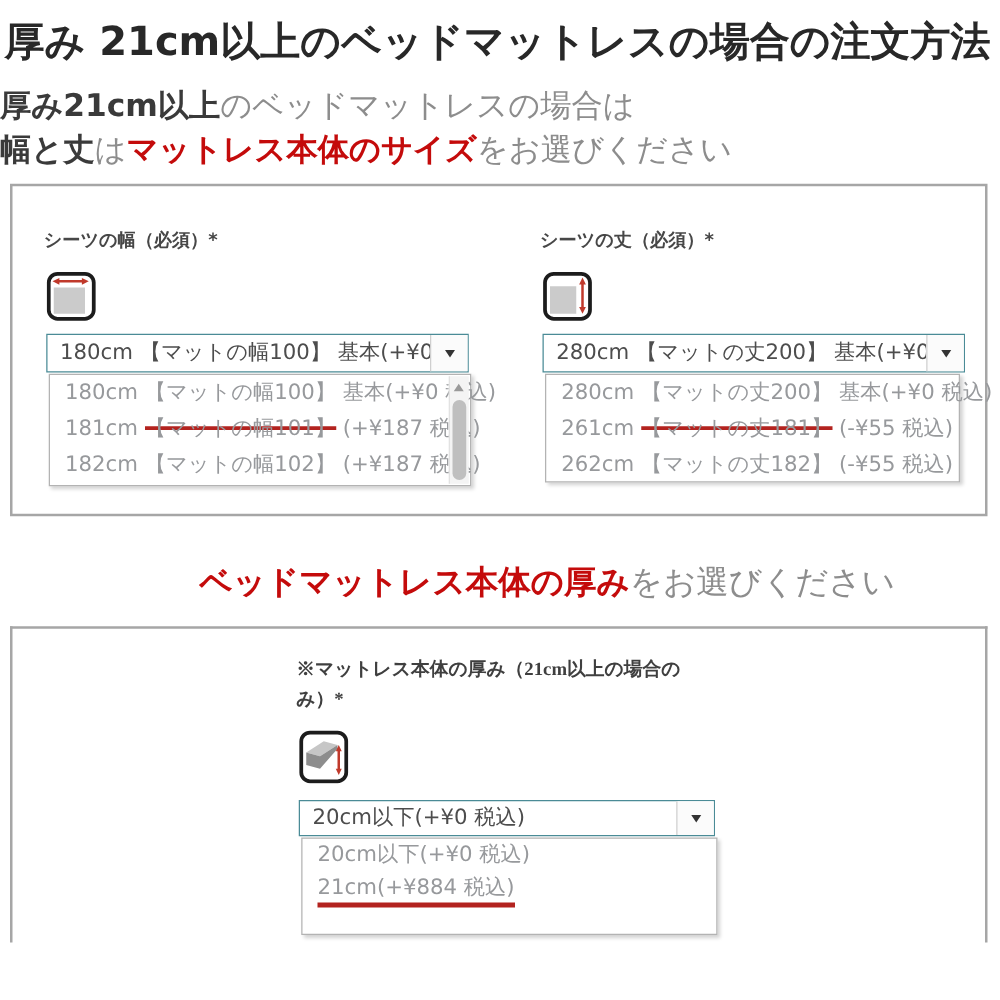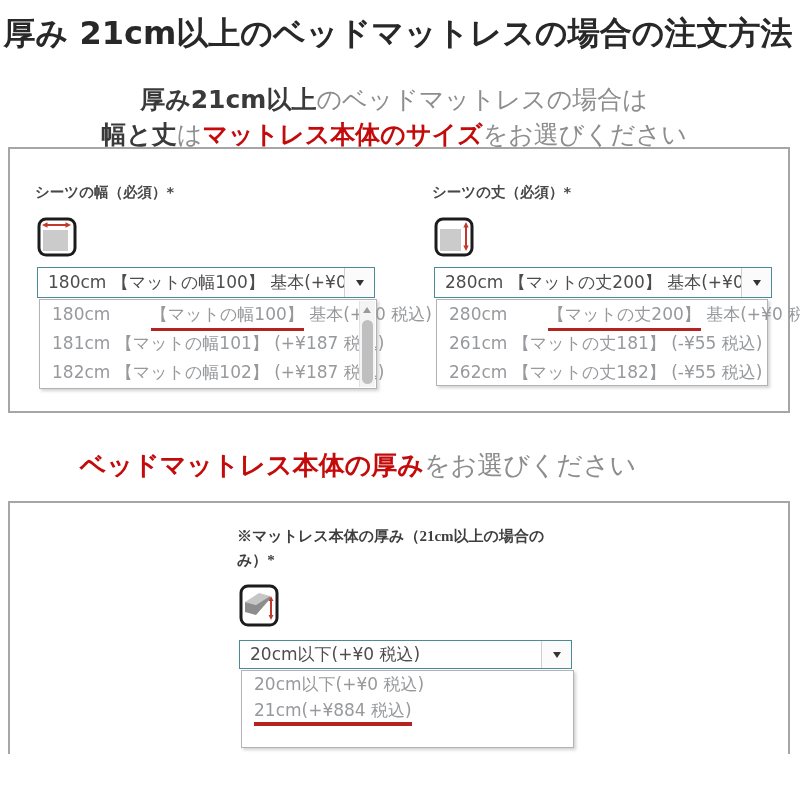--- a/index.html
+++ b/index.html
@@ -5,22 +5,22 @@
   :root{
     --red:#c40b0b; --ured:#b3231f; --selb:#4a8b96; --panelb:#a6a6a6;
     --gray-text:#8d8d8d; --dark-text:#3a3a3a; --opt-text:#97999c;
   }
   *{margin:0;padding:0;box-sizing:border-box;}
   body{background:#fff;font-family:"DejaVu Sans","Liberation Sans",sans-serif;}
   .page{position:relative;width:800px;height:800px;background:#fff;overflow:hidden;}
 
   .title{position:absolute;top:12px;left:0;width:796px;text-align:center;
          font-size:32px;font-weight:bold;color:#282828;white-space:nowrap;}
-  .sub{position:absolute;left:0;width:788px;text-align:center;font-size:25px;
-       color:var(--gray-text);white-space:nowrap;margin-top:15px;}
+  .sub{position:absolute;left:0;width:788px;text-align:left;font-size:25px;
+       color:var(--gray-text);white-space:nowrap;}
   .sub1{top:68px;} .sub2{top:103px;}
   .sub .b{color:var(--dark-text);font-weight:bold;}
   .sub .r{color:var(--red);font-weight:bold;}
 
   .panel{position:absolute;background:#fff;border:2px solid var(--panelb);}
   .panel1{left:8px;top:147px;width:782px;height:266px;}
   .panel2{left:8px;top:501px;width:782px;height:253px;border-bottom:none;}
 
   .field-label{position:absolute;font-size:14.5px;font-weight:bold;color:#474747;}
   .size-icon{position:absolute;}
@@ -32,32 +32,32 @@
   .sel-btn{width:30px;border-left:1px solid #cfcfcf;background:#fbfbfb;
            display:flex;align-items:center;justify-content:center;cursor:pointer;}
   .caret{width:0;height:0;border-left:4.5px solid transparent;
          border-right:4.5px solid transparent;border-top:6px solid #333;}
 
   .droplist{position:absolute;background:#fff;border:1px solid #b3b3b3;
             box-shadow:2px 2px 3px rgba(0,0,0,.18);font-size:17px;
             color:var(--opt-text);}
   .opt{line-height:29px;padding-left:12px;white-space:nowrap;cursor:pointer;}
   .opt-sm{line-height:26px;}
-  .u1{border-bottom:3px solid var(--ured);padding-bottom:4px;margin-left:35px;}
+  .u1{border-bottom:3px solid var(--ured);padding-bottom:17px;}
   .u2{border-bottom:4px solid var(--ured);padding-bottom:2px;}
 
   .scrollbar{position:absolute;top:1px;right:1px;bottom:1px;width:16px;
              background:#f4f4f4;border-left:1px solid #e2e2e2;}
   .sb-up{position:absolute;top:6px;left:3px;width:0;height:0;
          border-left:4.5px solid transparent;border-right:4.5px solid transparent;
          border-bottom:6px solid #9a9a9a;}
   .sb-thumb{position:absolute;top:19px;left:2px;right:2px;bottom:3px;
             background:#bfbfbf;border-radius:7px;}
 
-  .heading2{position:absolute;top:448px;left:0;width:716px;text-align:center;
+  .heading2{position:absolute;top:448px;left:0;width:716px;text-align:right;
             font-size:26px;color:var(--gray-text);white-space:nowrap;}
   .heading2 .r{color:var(--red);font-weight:bold;}
 
   .tlabel{position:absolute;left:237px;top:524px;width:390px;font-size:15px;
           font-weight:bold;color:#3f3f3f;line-height:24px;font-family:Liberation Serif, serif;}
   .tlabel span{display:block;}
 </style>
 </head>
 <body>
 

